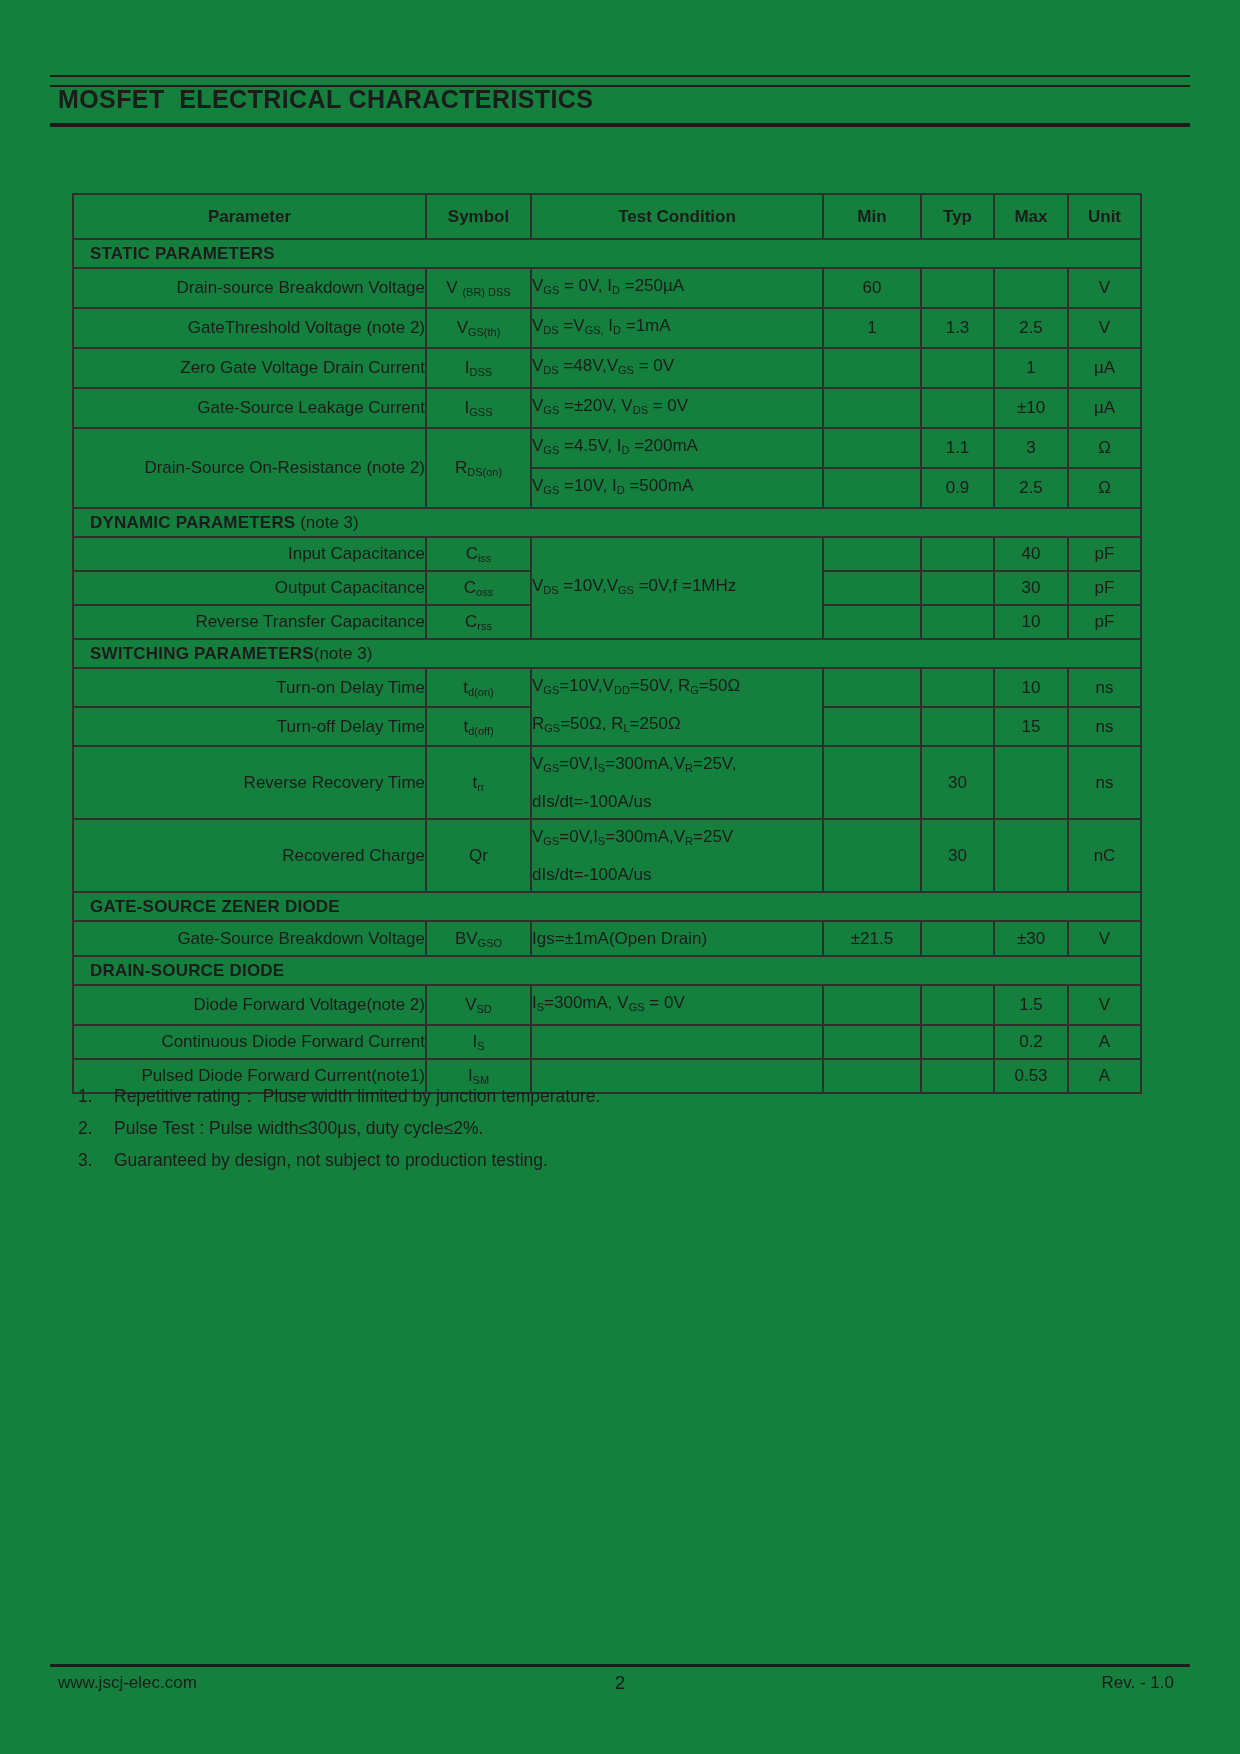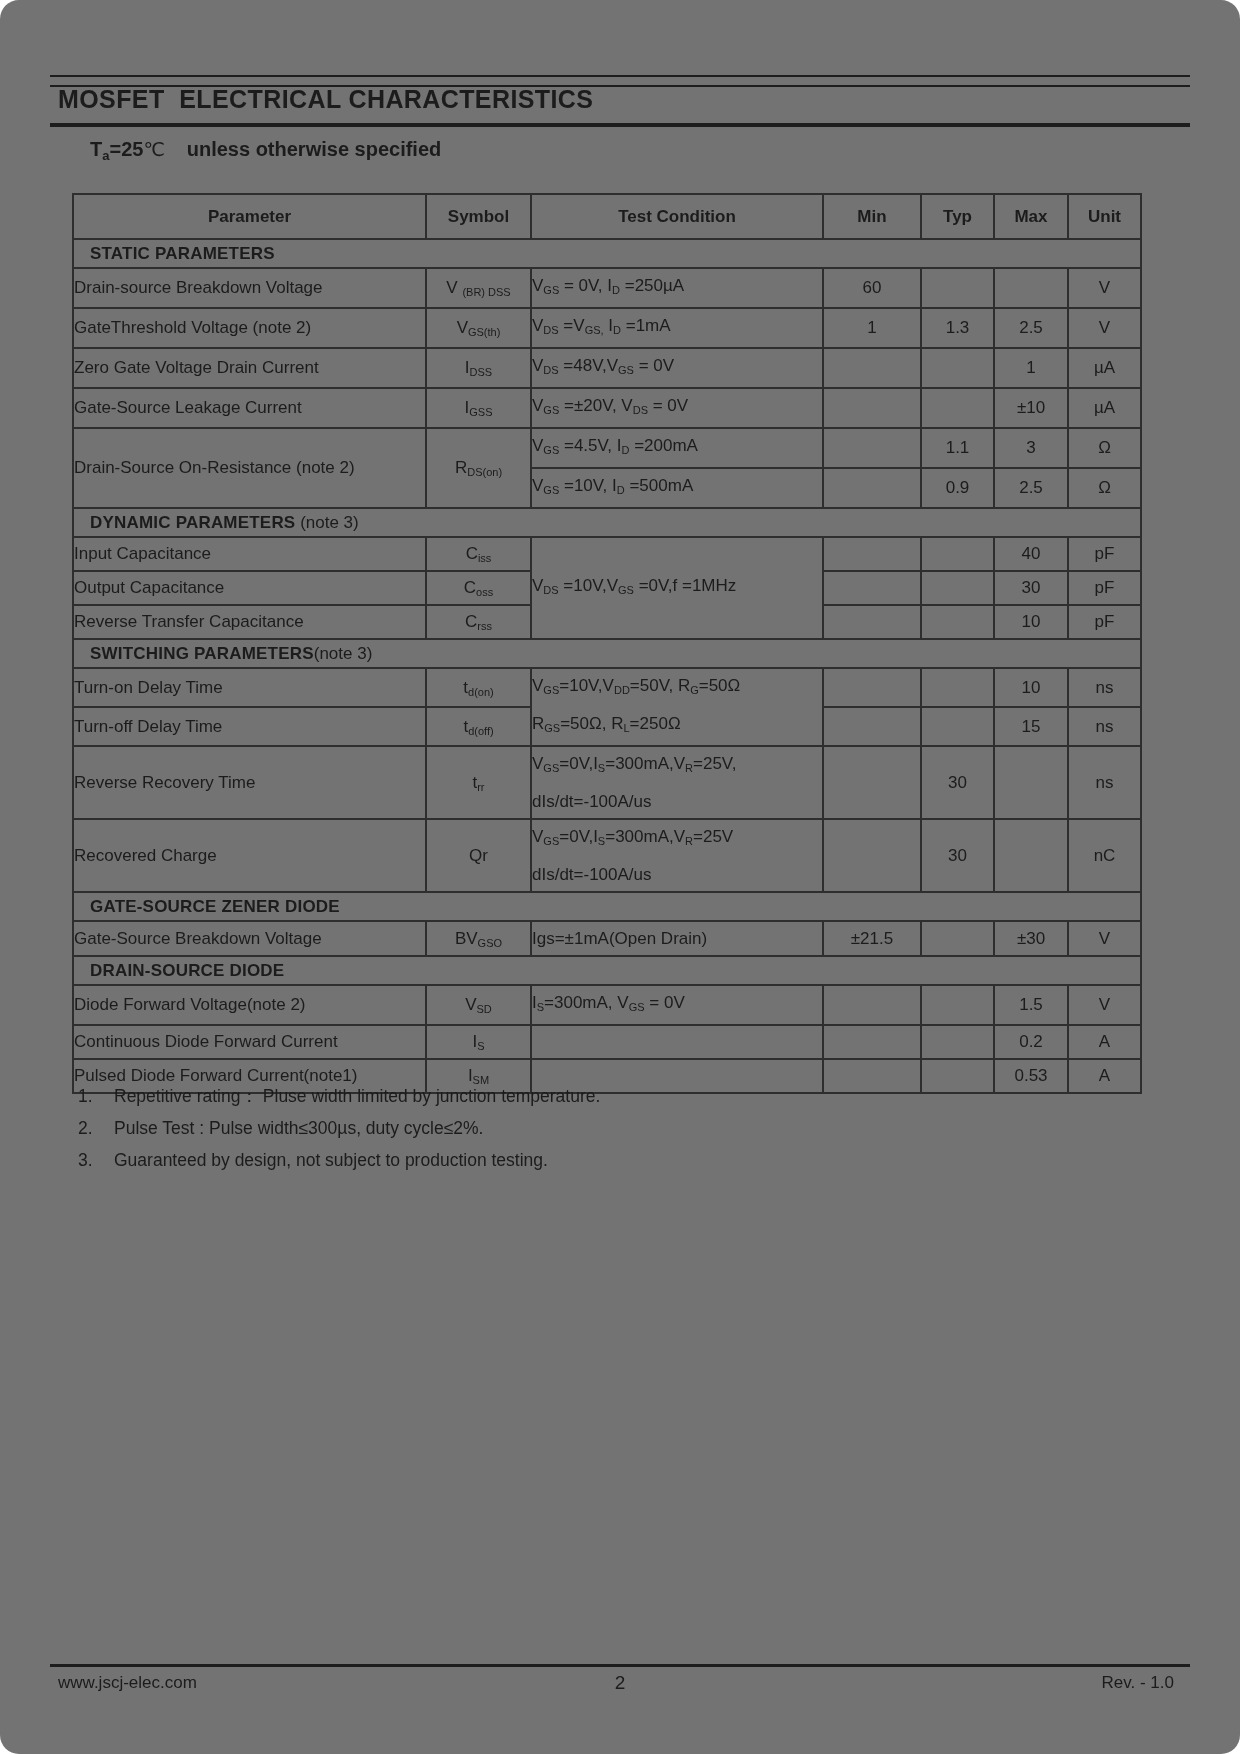--- a/index.html
+++ b/index.html
@@ -2,21 +2,21 @@
 <html><head>
 <meta charset="utf-8">
 <style>
   html,body{margin:0;padding:0;}
   body{
     width:1240px;height:1754px;
     background:#ffffff;
     font-family:"Liberation Sans","DejaVu Sans",sans-serif;
     color:#1c1c1c;
   }
-  .page{position:relative;width:1240px;height:1754px;background:#737373;overflow:hidden;border-radius:19px;}
+  .page{position:relative;width:1240px;height:1754px;background:#15803d;overflow:hidden;}
 
   
   .rule-top{position:absolute;left:50px;top:75px;width:1140px;height:8px;
     border-top:2px solid #1d1d1d;border-bottom:2px solid #1d1d1d;}
   .page-title{position:absolute;left:58px;top:85px;font-size:25px;font-weight:bold;
     letter-spacing:0.4px;white-space:pre;}
   .rule-title{position:absolute;left:50px;top:123px;width:1140px;height:4px;background:#1d1d1d;}
   .subtitle{position:absolute;left:90px;top:138px;font-size:20px;font-weight:bold;white-space:pre;}
   .subtitle sub{font-size:13px;vertical-align:-4px;}
   .subtitle .degree{font-weight:400;font-size:19px;}
@@ -25,21 +25,21 @@
   
   .spec-table{position:absolute;left:72px;top:193px;border-collapse:collapse;table-layout:fixed;}
   .spec-table th,.spec-table td{
     border:2px solid #2e2e2e;font-size:17px;vertical-align:middle;
     padding:0;overflow:hidden;white-space:nowrap;}
   .spec-table th{font-weight:bold;height:43px;}
   .spec-table tr.normal td{height:32px;}
   .spec-table tr.tall td{height:62px;}
   .section-cell{font-size:17px;text-align:left;padding-left:10px;height:27px;}
   .section-cell b{letter-spacing:0.2px;padding-left:16px;}
-  .cell-param{text-align:left;padding-left:10px;}
+  .cell-param{text-align:right;padding-left:10px;}
   .cell-cond{text-align:left;padding-left:12px;line-height:33px;}
   .cell-symbol,.cell-min,.cell-typ,.cell-max,.cell-unit{text-align:center;}
   .spec-table sub{font-size:11px;vertical-align:-3px;letter-spacing:0;}
 
   
   .notes{position:absolute;left:78px;top:1074px;width:980px;}
   .notes-label{font-weight:bold;font-size:18px;}
   .note-item{display:flex;margin-top:13px;font-size:17.5px;line-height:19px;}
   .note-num{width:36px;flex:0 0 36px;}
   .note-text{flex:1;}
@@ -55,21 +55,20 @@
 <body>
 
 <div class="page">
 
   <div class="rule-top"></div>
 
   <div class="page-title">MOSFET  ELECTRICAL CHARACTERISTICS</div>
 
   <div class="rule-title"></div>
 
-  <div class="subtitle"><span>T</span><sub>a</sub><span>=25</span><span class="degree">℃</span><span class="gap"></span><span>unless otherwise specified</span></div>
 
   <table class="spec-table">
     <colgroup>
         <col style="width: 353px;">
         <col style="width: 105px;">
         <col style="width: 292px;">
         <col style="width: 98px;">
         <col style="width: 73px;">
         <col style="width: 74px;">
         <col style="width: 73px;">

